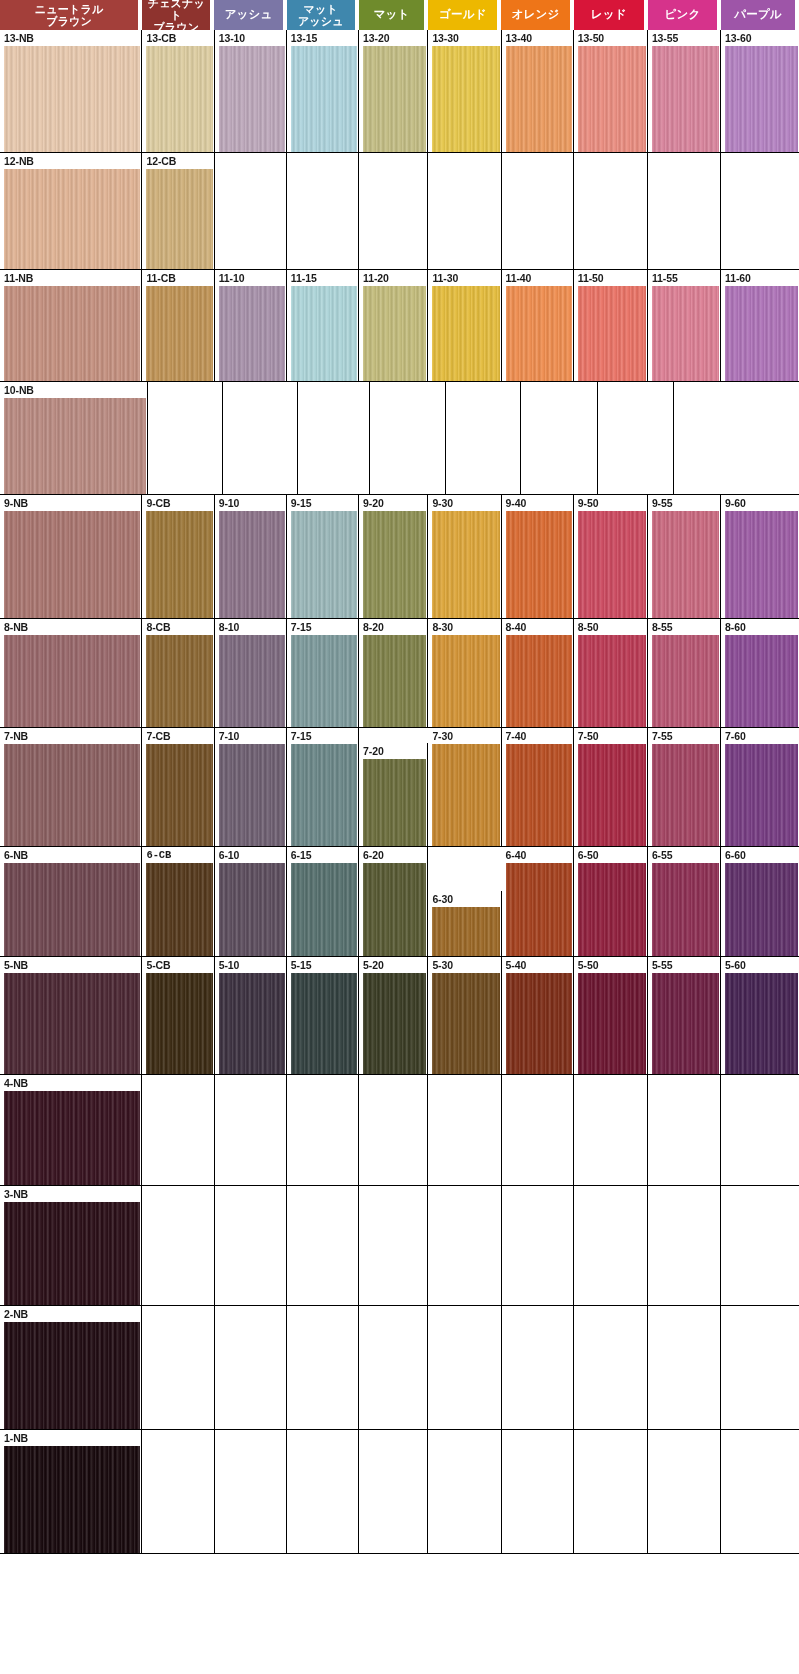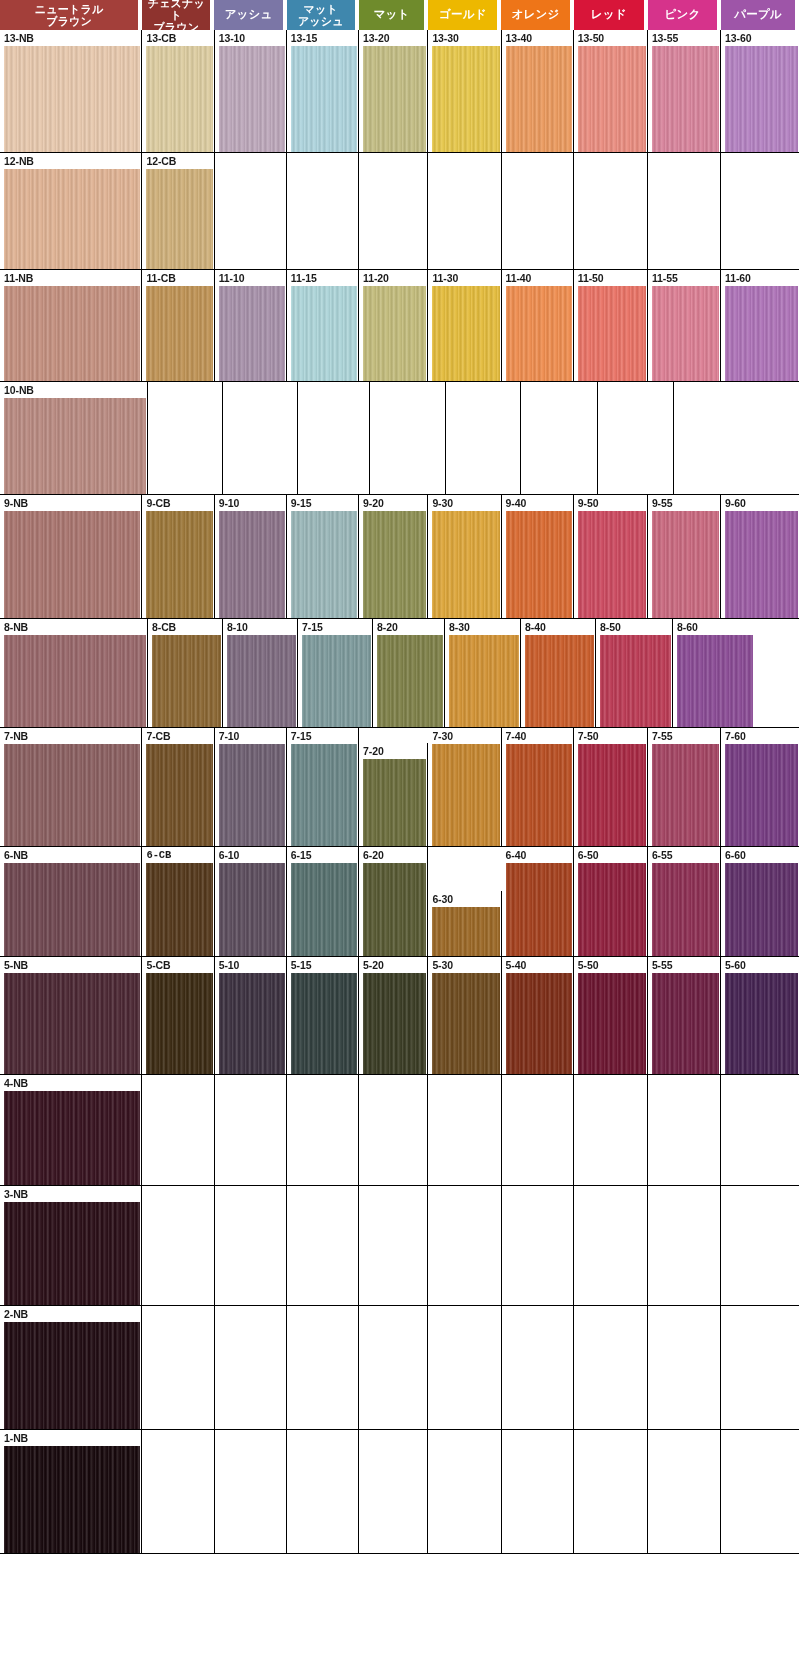--- a/index.html
+++ b/index.html
@@ -484,20 +484,26 @@
           <div class="swatch-wrap">
             <div class="swatch" style="background: rgb(201, 92, 42);"></div>
           </div>
         </div>
         <div class="cell" style="width: 77px;">
           <div class="cell-code">8-50</div>
           <div class="swatch-wrap">
             <div class="swatch" style="background: rgb(187, 58, 84);"></div>
           </div>
         </div>
+        <div class="cell" style="width: 76px;">
+          <div class="cell-code">8-55</div>
+          <div class="swatch-wrap">
+            <div class="swatch" style="background: rgb(184, 86, 114);"></div>
+          </div>
+        </div>
         <div class="cell no-right" style="width: 81px;">
           <div class="cell-code">8-60</div>
           <div class="swatch-wrap">
             <div class="swatch" style="background: rgb(138, 75, 149);"></div>
           </div>
         </div>
       </div>
       <div class="grid-row" style="height: 119px;">
         <div class="cell" style="width: 148px;">
           <div class="cell-code">7-NB</div>

